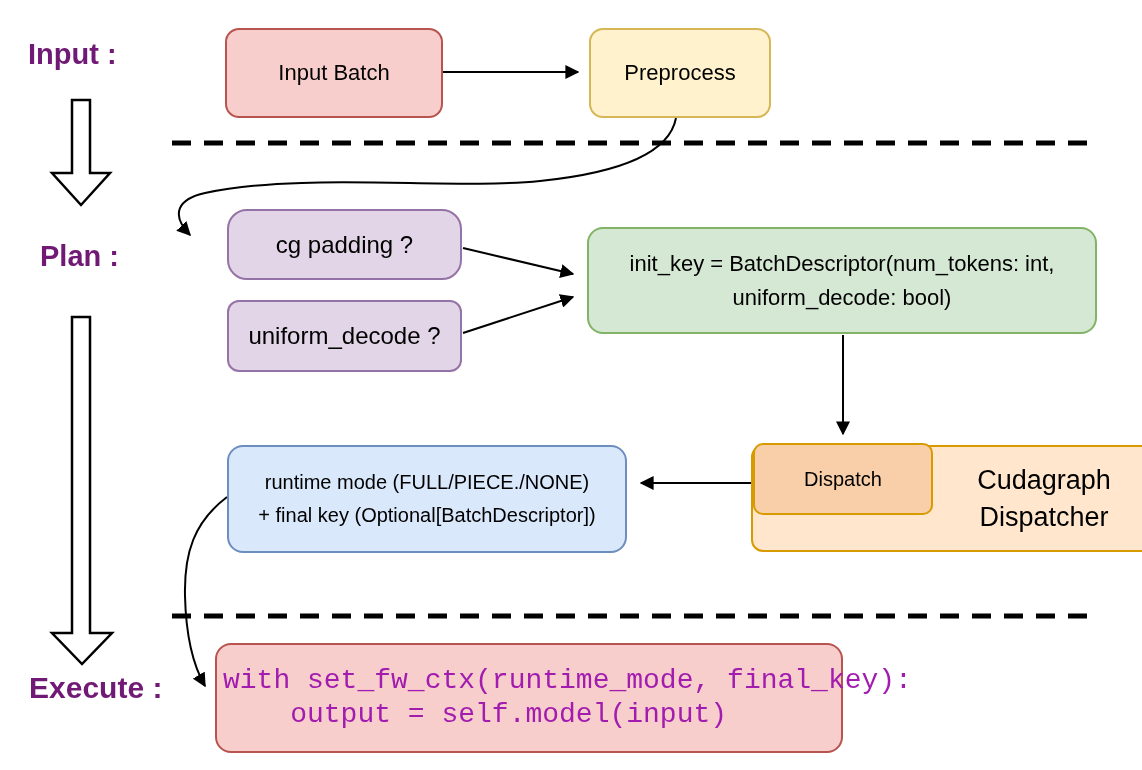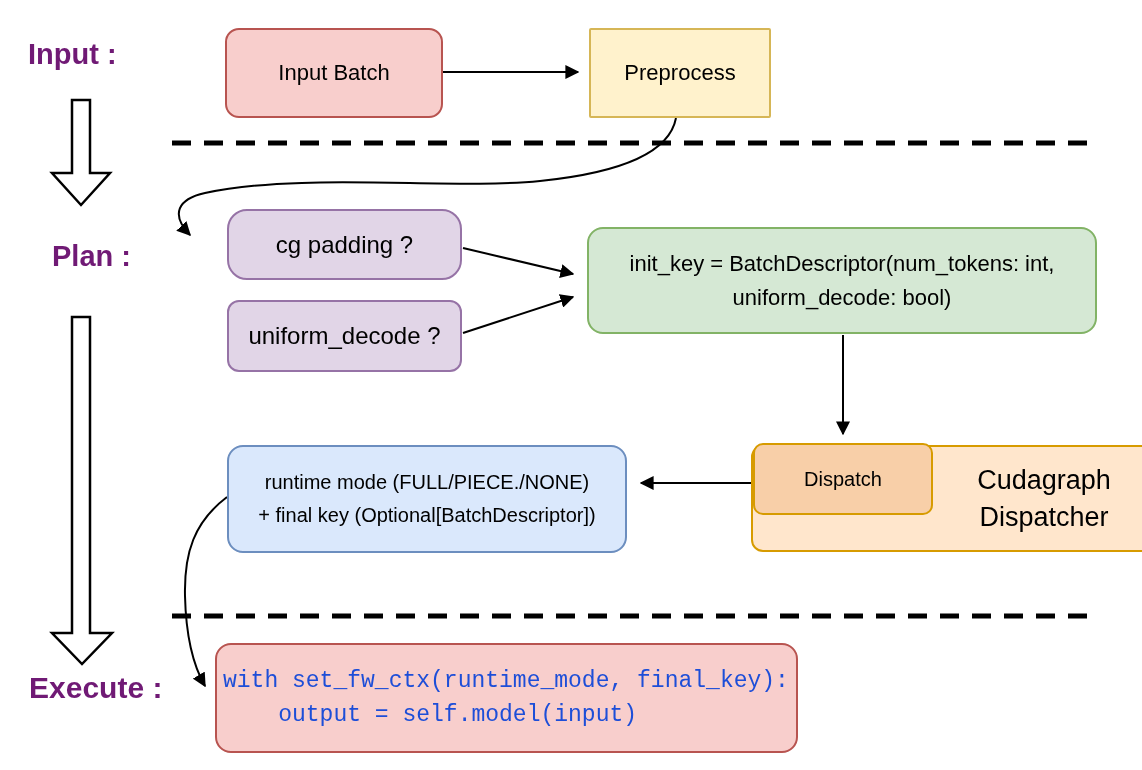--- a/index.html
+++ b/index.html
@@ -17,40 +17,40 @@
   .node span{display:block;}
   .pink   {background:#f8cecc;border-color:#b85450;}
   .yellow {background:#fff2cc;border-color:#d6b656;}
   .purple {background:#e1d5e7;border-color:#9673a6;}
   .green  {background:#d5e8d4;border-color:#82b366;}
   .blue   {background:#dae8fc;border-color:#6c8ebf;}
   .orange-light{background:#ffe6cc;border-color:#d79b00;}
   .orange-dark {background:#f8cfa8;border-color:#d79b00;}
 
   .n-input-batch {left:225px;top:28px;width:218px;height:90px;border-radius:14px;font-size:22px;}
-  .n-preprocess  {left:589px;top:28px;width:182px;height:90px;border-radius:2px;font-size:22px;}
+  .n-preprocess  {left:589px;top:28px;width:182px;height:90px;border-radius:14px;font-size:22px;}
   .n-cg-padding  {left:227px;top:209px;width:235px;height:71px;border-radius:20px;font-size:24px;}
   .n-uniform     {left:227px;top:300px;width:235px;height:72px;border-radius:12px;font-size:24px;}
   .n-init-key    {left:587px;top:227px;width:510px;height:107px;border-radius:16px;font-size:22px;line-height:34px;}
   .n-dispatcher  {left:751px;top:445px;width:404px;height:107px;border-radius:12px;}
   .dispatcher-text{
     position:absolute;left:182px;top:0;right:0;bottom:0;
     display:flex;flex-direction:column;align-items:center;justify-content:center;
     font-size:27px;line-height:37px;
   }
   .n-dispatch    {left:753px;top:443px;width:180px;height:72px;border-radius:10px;font-size:20px;}
   .n-runtime     {left:227px;top:445px;width:400px;height:108px;border-radius:16px;font-size:20px;line-height:33px;}
   .n-exec-code   {
-    left:215px;top:643px;width:583px;height:110px;border-radius:16px;
+    left:215px;top:643px;width:628px;height:110px;border-radius:16px;
     align-items:flex-start;text-align:left;padding-left:6px;
     font-family:"Liberation Mono","DejaVu Sans Mono",monospace;
-    font-size:23px;line-height:34px;color:#1d4ed8;white-space:pre;
+    font-size:28px;line-height:34px;color:#a21caf;white-space:pre;
   }
   .lbl-input  {left:28px;top:38px;font-size:29px;}
-  .lbl-plan   {left:52px;top:240px;font-size:29px;}
+  .lbl-plan   {left:40px;top:240px;font-size:29px;}
   .lbl-execute{left:29px;top:671px;font-size:30px;}
 </style>
 </head>
 <body>
 
 <div class="canvas">
 
   <svg class="overlay" width="1142" height="770" viewBox="0 0 1142 770">
     <defs>
       <marker id="arr" viewBox="0 0 10 10" refX="9" refY="5" markerWidth="7" markerHeight="7" orient="auto-start-reverse">

